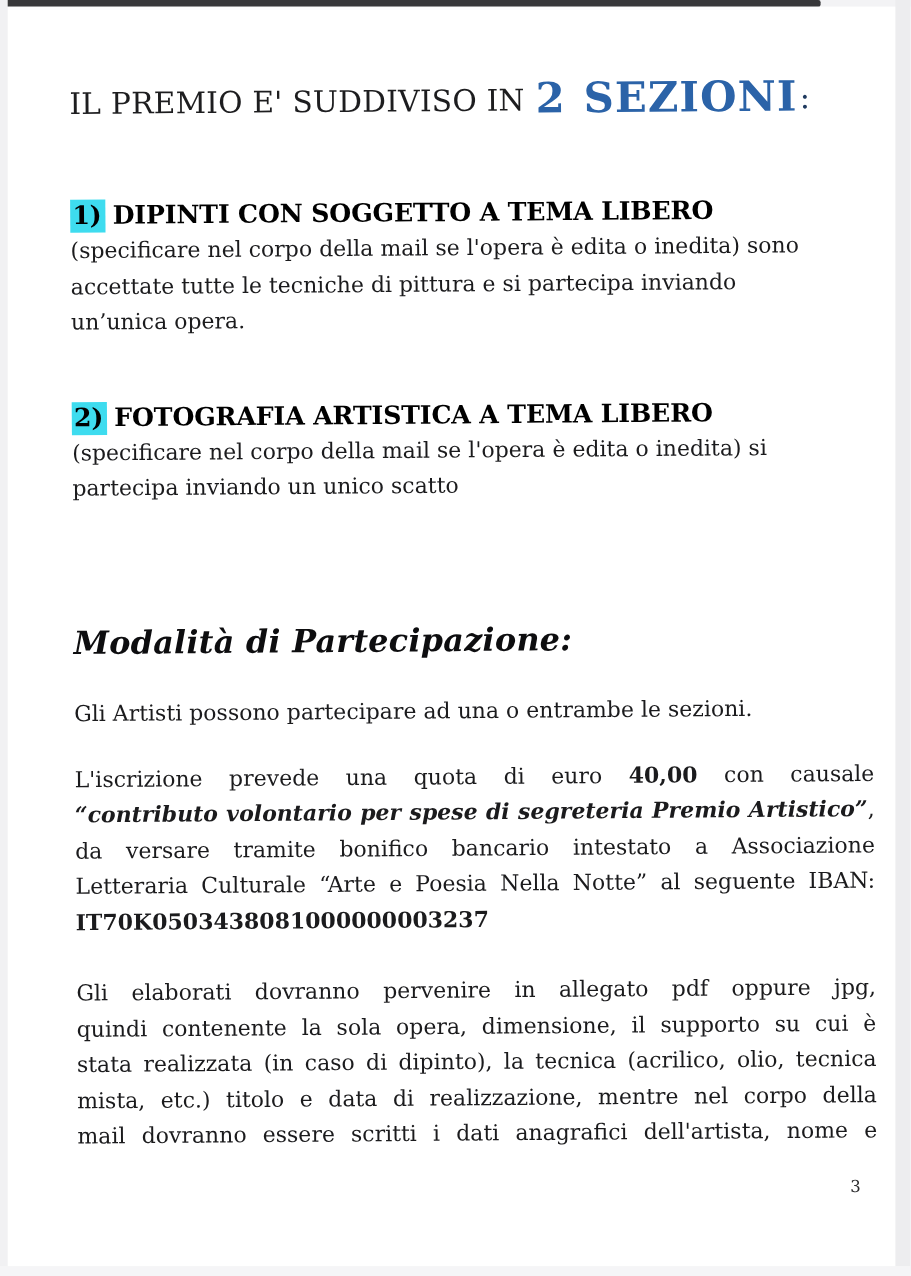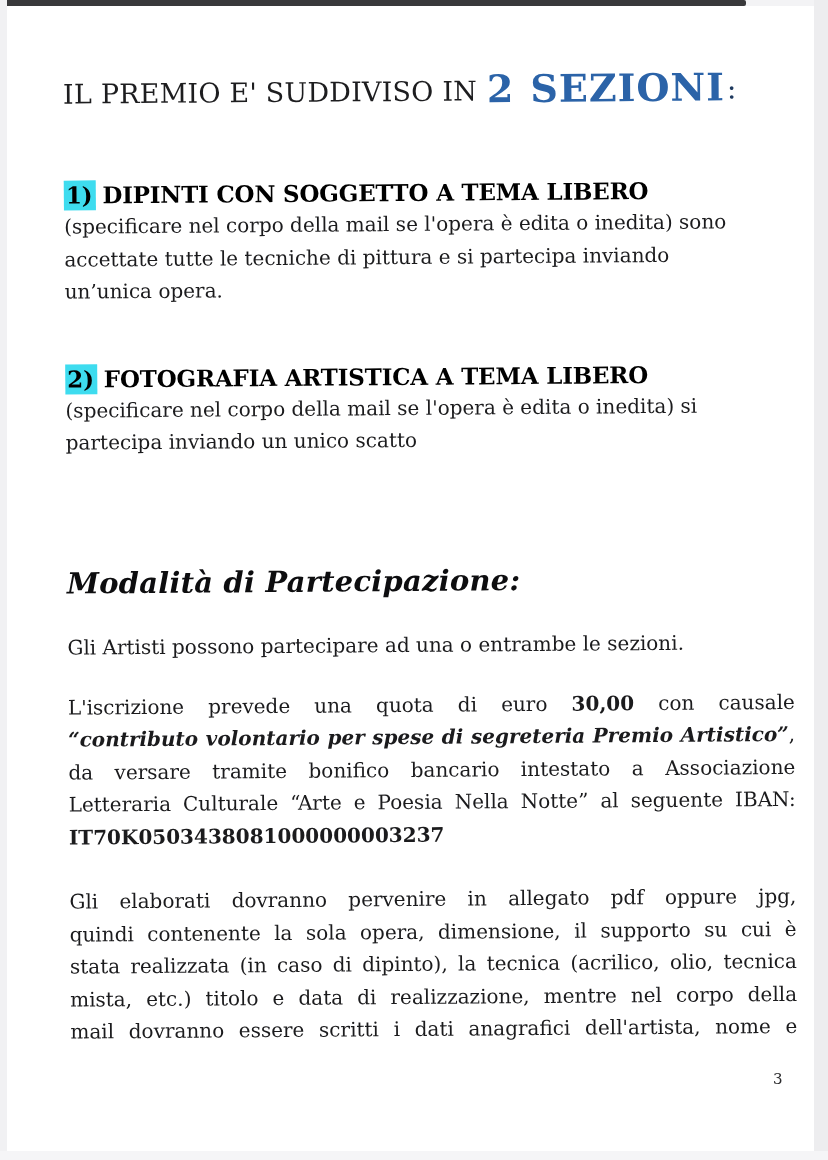--- a/index.html
+++ b/index.html
@@ -134,21 +134,21 @@
         <div class="tline"><span>(specificare nel corpo della mail se l'opera è edita o inedita) si</span></div>
         <div class="tline"><span>partecipa inviando un unico scatto</span></div>
       </div>
   </section>
 
   <h3 class="modalita">Modalità di Partecipazione:</h3>
 
   <div class="para intro">Gli Artisti possono partecipare ad una o entrambe le sezioni.</div>
 
   <div class="para fee-para">
-      <div class="tline just"><span>L'iscrizione prevede una quota di euro </span><span class="b">30,00</span><span> con causale</span></div>
+      <div class="tline just"><span>L'iscrizione prevede una quota di euro </span><span class="b">40,00</span><span> con causale</span></div>
       <div class="tline just"><span class="b i">“contributo volontario per spese di segreteria Premio Artistico”</span><span>,</span></div>
       <div class="tline just"><span>da versare tramite bonifico bancario intestato a Associazione</span></div>
       <div class="tline just"><span>Letteraria Culturale “Arte e Poesia Nella Notte” al seguente IBAN:</span></div>
       <div class="tline"><span class="b">IT70K0503438081000000003237</span></div>
     </div>
 
   <div class="para submission-para">
       <div class="tline just"><span>Gli elaborati dovranno pervenire in allegato pdf oppure jpg,</span></div>
       <div class="tline just"><span>quindi contenente la sola opera, dimensione, il supporto su cui è</span></div>
       <div class="tline just"><span>stata realizzata (in caso di dipinto), la tecnica (acrilico, olio, tecnica</span></div>

